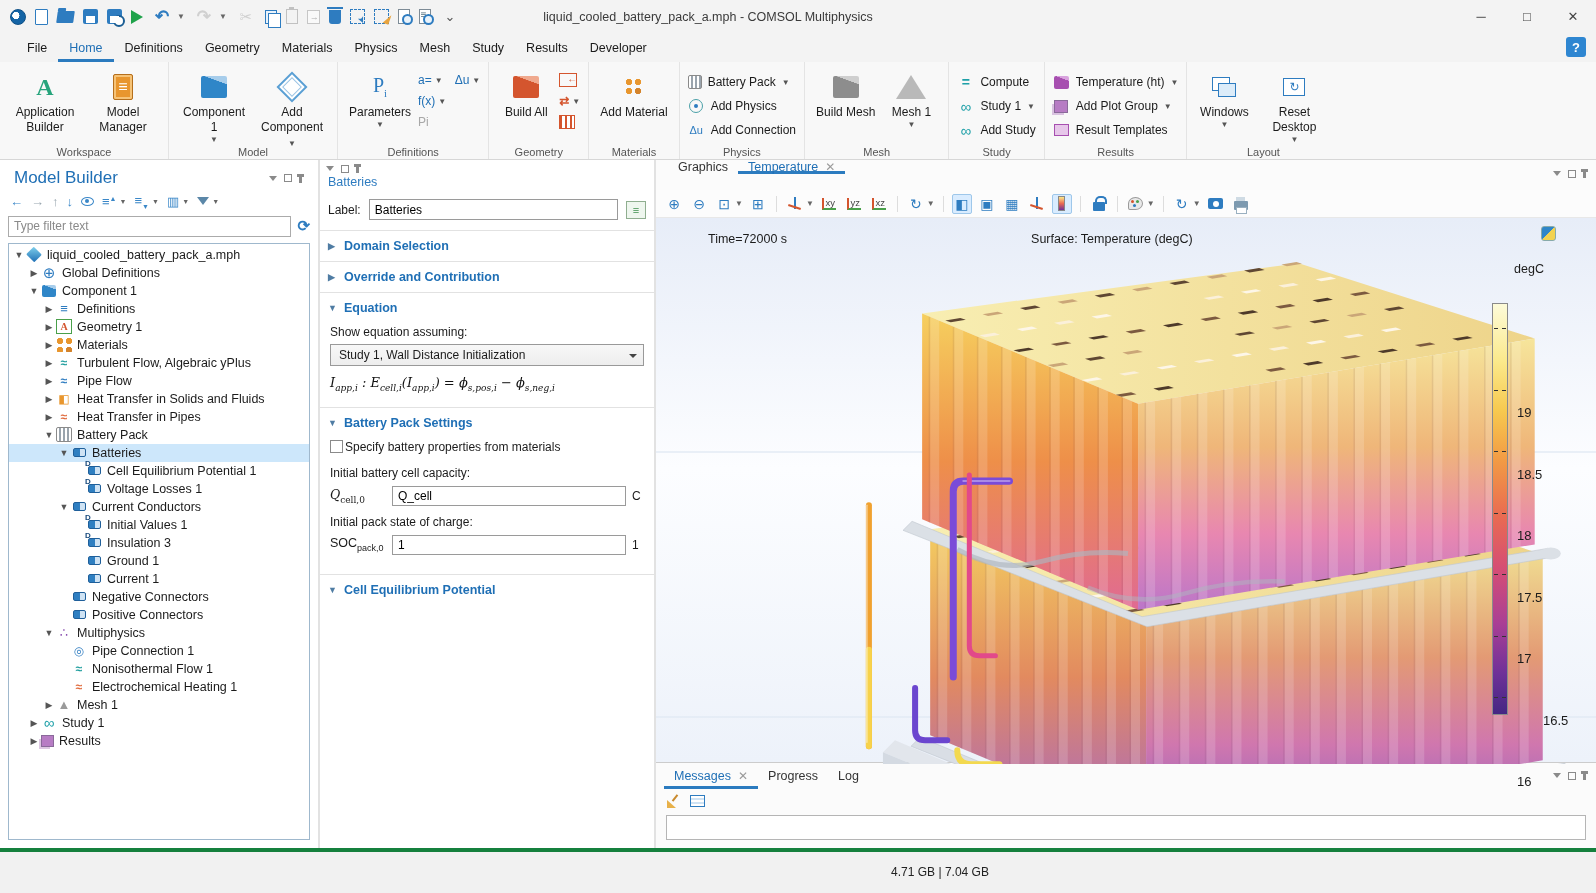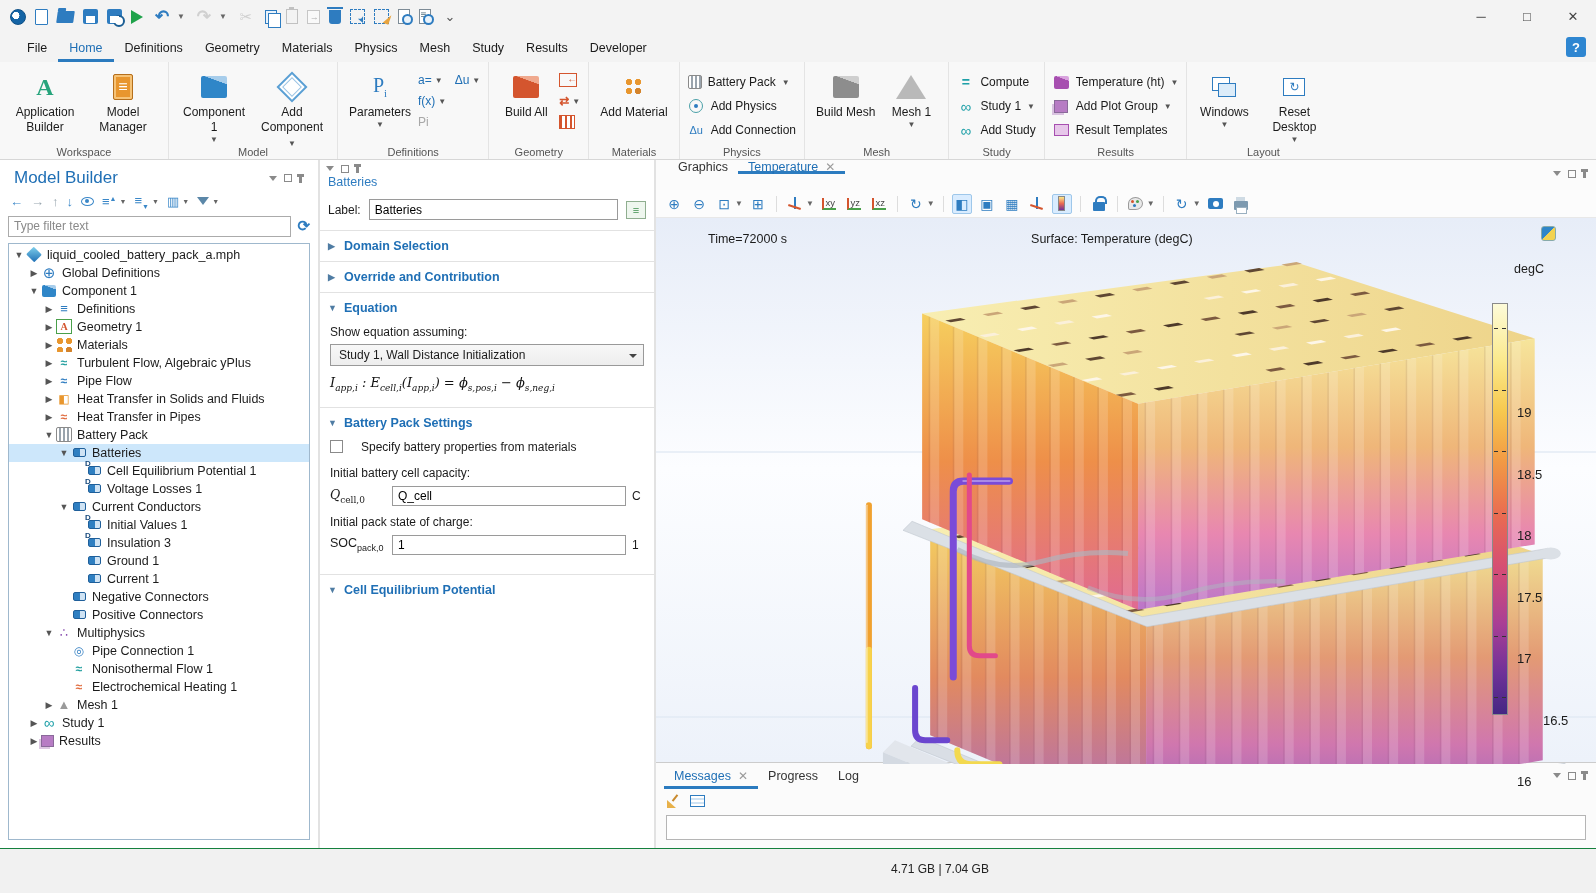--- a/index.html
+++ b/index.html
@@ -147,21 +147,21 @@
   .renbtn::before{content:"≡";position:absolute;inset:0;text-align:center;line-height:16px;color:#3f8f4f;font-size:11px;}
   .sect{border-top:1px solid #e2e2e2;}
   .shead{display:flex;align-items:center;gap:8px;padding:8px 8px;color:#1f6fb5;font-size:12.5px;font-weight:bold;}
   .shead .sc{font-size:9px;color:#4f7ca3;width:8px;}
   .sbody{padding:0 10px 12px 10px;font-size:12px;color:#1b1b1b;}
   .cap{padding:2px 0 5px;}
   .dd{height:22px;border:1px solid #999;background:linear-gradient(#f7f7f7,#ededed);display:flex;align-items:center;padding:0 18px 0 8px;position:relative;white-space:nowrap;overflow:hidden;}
   .dd::after{content:"";position:absolute;right:6px;top:9px;border-top:4px solid #444;border-left:4px solid transparent;border-right:4px solid transparent;}
   .formula{font-family:"DejaVu Serif",serif;font-style:italic;font-size:13px;padding:9px 0 2px;color:#111;}
   .formula sub{font-size:9px;font-style:italic;}
-  .chkrow{display:flex;align-items:center;gap:18px;padding:2px 0 10px;}
+  .chkrow{display:flex;align-items:center;gap:2px;padding:2px 0 10px;}
   .chk{width:13px;height:13px;border:1px solid #8a8a8a;background:#fff;}
   .frow{display:flex;align-items:center;gap:6px;padding:1px 0 7px;}
   .sym{width:56px;font-family:"DejaVu Serif",serif;font-size:12.5px;flex:none;}
   .sym sub{font-size:9px;}
   .frow input{flex:1;height:20px;border:1px solid #9a9a9a;padding:0 5px;font-size:12px;font-family:"Liberation Sans",sans-serif;}
   .unit{width:12px;text-align:left;flex:none;}
 
   
   .gfx{flex:1;display:flex;flex-direction:column;background:#fff;min-width:0;}
   .gtabs{height:30px;display:flex;align-items:flex-start;padding-left:12px;background:#fbfbfb;position:relative;}
@@ -205,21 +205,21 @@
   .mtabs{height:27px;display:flex;align-items:stretch;padding-left:8px;position:relative;}
   .mtabs .wc{position:absolute;right:6px;top:8px;}
   .msgtools{height:25px;display:flex;align-items:center;gap:10px;padding-left:10px;}
   .broom{width:14px;height:14px;position:relative;}
   .broom::before{content:"";position:absolute;left:8px;top:0;width:2px;height:8px;background:#c98a2e;transform:rotate(38deg);}
   .broom::after{content:"";position:absolute;left:1px;bottom:0;width:0;height:0;border-bottom:8px solid #e8b14a;border-right:9px solid transparent;}
   .msgtbl{width:15px;height:12px;border:1.5px solid #2e7cc0;background:repeating-linear-gradient(0deg,#fff 0 2px,#cfe3f4 2px 4px);}
   .msgbox{margin:2px 10px 8px;height:26px;background:#fff;border:1px solid #b5b5b5;}
 
   
-  .statusbar{height:45px;background:#f1f1f1;border-top:1px solid #15803d;position:relative;}
+  .statusbar{height:45px;background:#f1f1f1;border-top:4px solid #15803d;position:relative;}
   .mem{position:absolute;left:940px;top:13px;transform:translateX(-50%);font-size:12px;color:#222;}
 </style>
 </head>
 <body>
 
 <div class="titlebar">
   <div class="qat">
       <span class="qi ic-comsol-logo"></span>
       <span class="qi ic-new-file"></span>
       <span class="qi ic-open-file"></span>
@@ -234,20 +234,21 @@
       <span class="qi ic-copy"></span>
       <span class="qi ic-paste dis"></span>
       <span class="qi ic-duplicate dis"></span>
       <span class="qi ic-delete"></span>
       <span class="qi ic-select-box"></span>
       <span class="qi ic-brush-box"></span>
       <span class="qi ic-find"></span>
       <span class="qi ic-find-replace"></span>
       <span class="qi ic-customize-toolbar"></span>
     </div>
+  <div class="title-text">liquid_cooled_battery_pack_a.mph - COMSOL Multiphysics</div>
   <div class="winctrl">
     <div class="winbtn">─</div>
     <div class="winbtn">□</div>
     <div class="winbtn">✕</div>
   </div>
 </div>
 
 <div class="menubar">
   <div class="mtab">File</div>
     <div class="mtab active">Home</div>

